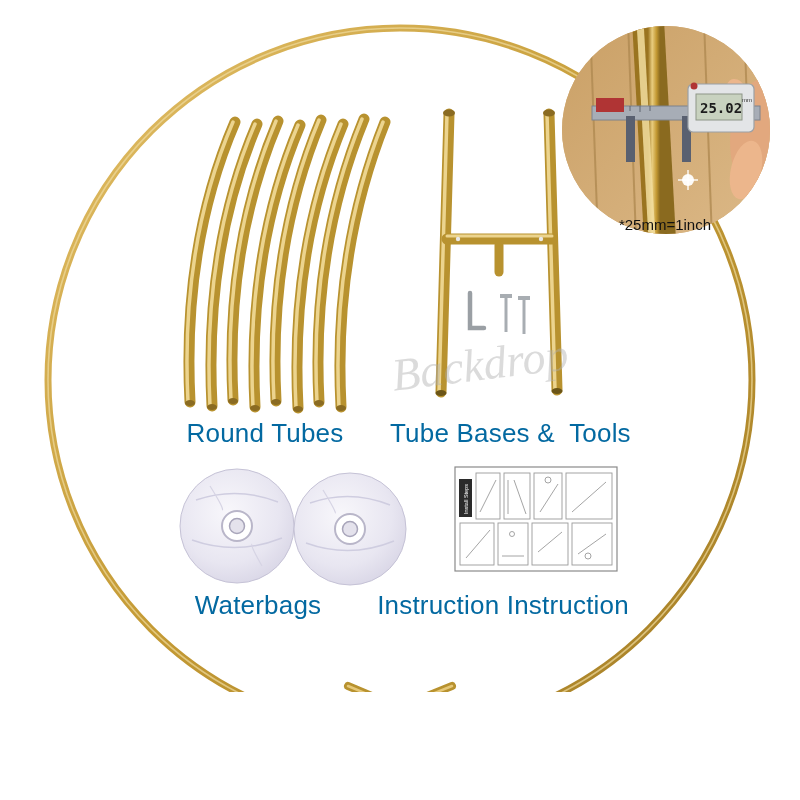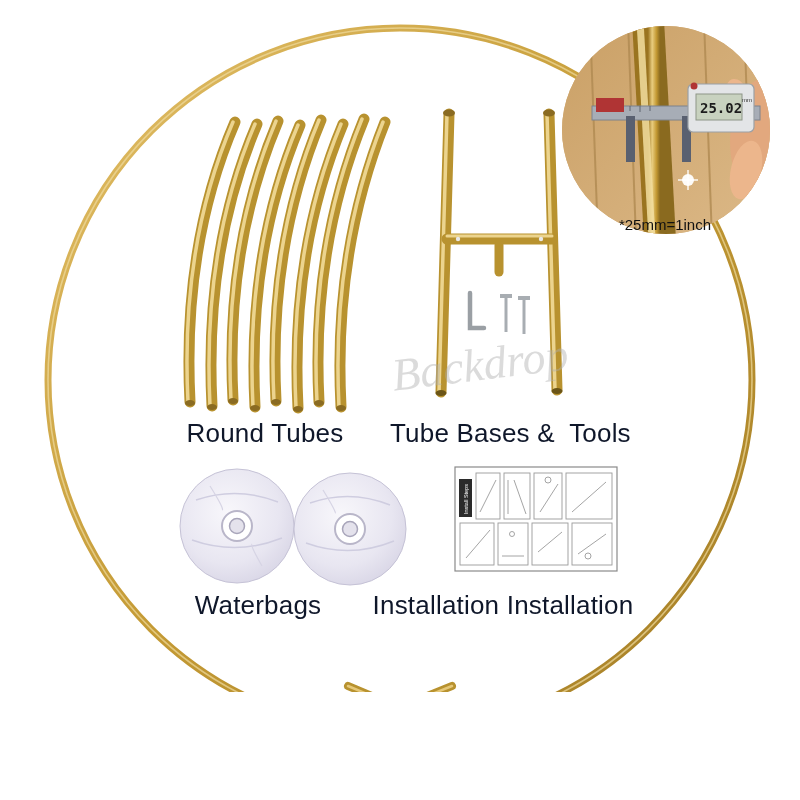--- a/index.html
+++ b/index.html
@@ -1,19 +1,19 @@
 <!DOCTYPE html>
 <html><head>
 <meta charset="utf-8">
 <style>
   html,body{margin:0;padding:0;background:#fff;}
   #stage{position:relative;width:800px;height:692px;background:#ffffff;overflow:hidden;
          font-family:"Liberation Sans", sans-serif;}
   #art{position:absolute;left:0;top:0;}
-  .label{position:absolute;color:#0f172a;font-size:26px;font-weight:400;text-align:center;
+  .label{position:absolute;color:#0369a1;font-size:26px;font-weight:400;text-align:center;
          white-space:pre;letter-spacing:0.2px;}
   .caption{position:absolute;color:#111;font-size:15px;text-align:center;}
   .watermark{position:absolute;left:340px;top:338px;width:280px;text-align:center;
              font-family:"Liberation Serif", serif;font-style:italic;font-size:46px;
              color:rgba(175,175,175,0.45);transform:rotate(-7deg);pointer-events:none;}
 </style>
 </head>
 <body>
 
 <div id="stage">
@@ -226,16 +226,16 @@
   </svg>
 
   <div class="watermark">Backdrop</div>
 
   <div class="label" style="left:160px;top:418px;width:210px;">Round Tubes</div>
 
   <div class="label" style="left:390px;top:418px;width:240px;">Tube Bases &amp;  Tools</div>
 
   <div class="label" style="left:158px;top:590px;width:200px;">Waterbags</div>
 
-  <div class="label" style="left:368px;top:590px;width:270px;">Installation Installation</div>
+  <div class="label" style="left:368px;top:590px;width:270px;">Instruction Instruction</div>
 
   <div class="caption" style="left:585px;top:204px;width:160px;margin-top:12px;">*25mm=1inch</div>
 </div>
 
 </body></html>

